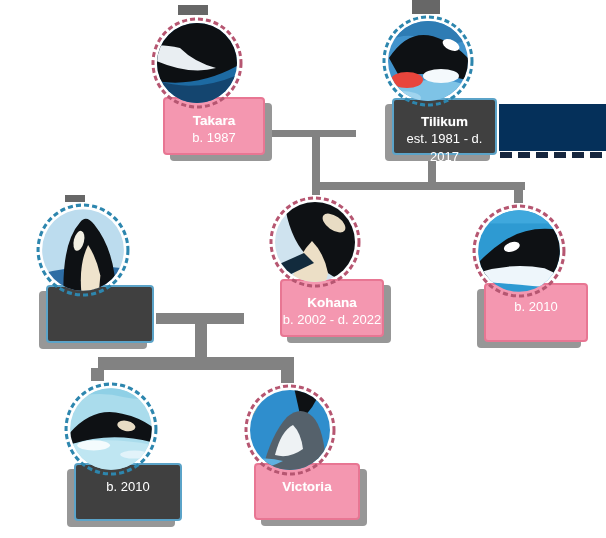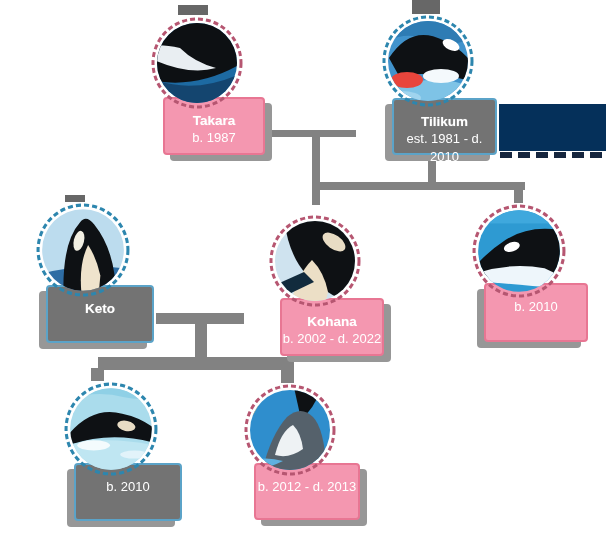--- a/index.html
+++ b/index.html
@@ -10,21 +10,21 @@
   .stub{position:absolute;background:#676767;z-index:0;}
   
   .banner{position:absolute;left:498px;top:104px;width:108px;height:47px;background:#05305a;z-index:0;}
   .bdash{position:absolute;top:152px;width:12px;height:6px;background:#16263e;z-index:0;}
   
   .node{position:absolute;background:#ffffff;z-index:1;}
   .photo{position:absolute;top:0;left:50%;transform:translateX(-50%);z-index:3;}
   .card{position:absolute;left:2px;right:2px;bottom:0;border-radius:4px;z-index:2;
         text-align:center;color:#ffffff;box-sizing:border-box;padding-top:13px;margin-left:34px;}
   .female .card{background:#f497b0;border:2px solid #e87693;}
-  .male   .card{background:#737373;border:2px solid #5ba3c8;}
+  .male   .card{background:#404040;border:2px solid #5ba3c8;}
   .sh-r .card{box-shadow:7px 6px 0 #979797;}
   .sh-l .card{box-shadow:-7px 6px 0 #979797;}
   .name{font-size:13.5px;font-weight:700;line-height:17px;
         text-shadow:0 0 1px rgba(255,255,255,.4);}
   .dates{font-size:13px;line-height:18px;}
 </style>
 </head>
 <body>
 
 <div class="stage">
@@ -87,46 +87,45 @@
         <ellipse cx="70" cy="31" rx="9" ry="5" fill="#ffffff" transform="rotate(25 70 31)"></ellipse>
         <path d="M16,74 Q47,60 82,70 L94,94 L0,94 L0,78 Z" fill="#7ec3e6"></path>
         <ellipse cx="26" cy="66" rx="16" ry="8" fill="#e8453c"></ellipse>
         <ellipse cx="60" cy="62" rx="18" ry="7" fill="#f4f9fc"></ellipse>
         <ellipse cx="20" cy="84" rx="20" ry="7" fill="#9fd4ee"></ellipse>
       </g>
       <circle cx="47" cy="47" r="44" fill="none" stroke="#2d86ae" stroke-width="3" stroke-dasharray="5 3"></circle>
     </svg>
     <div class="card" style="height:57px">
       <div class="name">Tilikum</div>
-      <div class="dates">est. 1981 - d. 2010</div>
+      <div class="dates">est. 1981 - d. 2017</div>
     </div>
   </div>
 
   <div class="node male sh-l" style="left:10px;top:202px;width:146px;height:141px">
     <svg class="photo" width="96" height="96" viewBox="0 0 94 94">
       <defs>
           <clipPath id="cp2">
             <circle cx="47" cy="47" r="40"></circle>
           </clipPath>
         </defs>
       <g clip-path="url(#cp2)">
         <rect width="94" height="94" fill="#bcdcee"></rect>
         <path d="M0,72 Q47,58 94,66 L94,94 L0,94 Z" fill="#2e6da4"></path>
         <path d="M28,94 Q26,40 44,20 Q50,12 58,22 Q74,42 78,72 L72,94 Z" fill="#0e1114"></path>
         <ellipse cx="43" cy="38" rx="5" ry="10" fill="#f2efe2" transform="rotate(14 43 38)"></ellipse>
         <path d="M46,94 Q42,62 52,42 Q60,54 64,72 L62,94 Z" fill="#efe3cc"></path>
       </g>
       <circle cx="47" cy="47" r="44" fill="none" stroke="#2d86ae" stroke-width="3" stroke-dasharray="5 3"></circle>
     </svg>
     <div class="card" style="height:58px">
-      <div class="name">Keto</div>
-    </div>
-  </div>
-
-  <div class="node female sh-r" style="left:244px;top:214px;width:142px;height:142px">
+    </div>
+  </div>
+
+  <div class="node female sh-r" style="left:244px;top:195px;width:142px;height:142px">
     <svg class="photo" width="94" height="94" viewBox="0 0 94 94">
       <defs>
           <clipPath id="cp3">
             <circle cx="47" cy="47" r="40"></circle>
           </clipPath>
         </defs>
       <g clip-path="url(#cp3)">
         <rect width="94" height="94" fill="#cfe3ef"></rect>
         <path d="M94,94 Q58,82 38,60 Q20,40 16,4 L52,0 L94,0 Z" fill="#0e1114"></path>
         <ellipse cx="66" cy="28" rx="13" ry="7" fill="#e8dcc4" transform="rotate(35 66 28)"></ellipse>
@@ -196,17 +195,17 @@
         <rect width="94" height="94" fill="#2f8ecd"></rect>
         <path d="M0,0 L28,0 L10,32 L0,38 Z" fill="#dfc07c"></path>
         <path d="M50,0 L80,0 Q72,26 58,36 Z" fill="#0e1114"></path>
         <path d="M18,94 Q26,54 44,34 Q58,22 70,34 Q82,46 84,94 Z" fill="#55616b"></path>
         <path d="M32,72 Q38,48 50,42 Q58,50 60,66 Q46,76 32,72 Z" fill="#eef2f4"></path>
         <path d="M0,80 Q20,72 40,78 Q20,88 0,88 Z" fill="#5fb1e0"></path>
       </g>
       <circle cx="47" cy="47" r="44" fill="none" stroke="#b65671" stroke-width="3" stroke-dasharray="5 3"></circle>
     </svg>
     <div class="card" style="height:57px">
-      <div class="dates">b. 2012 - d. 2013</div>
+      <div class="name">Victoria</div>
     </div>
   </div>
 
 </div>
 
 </body></html>

